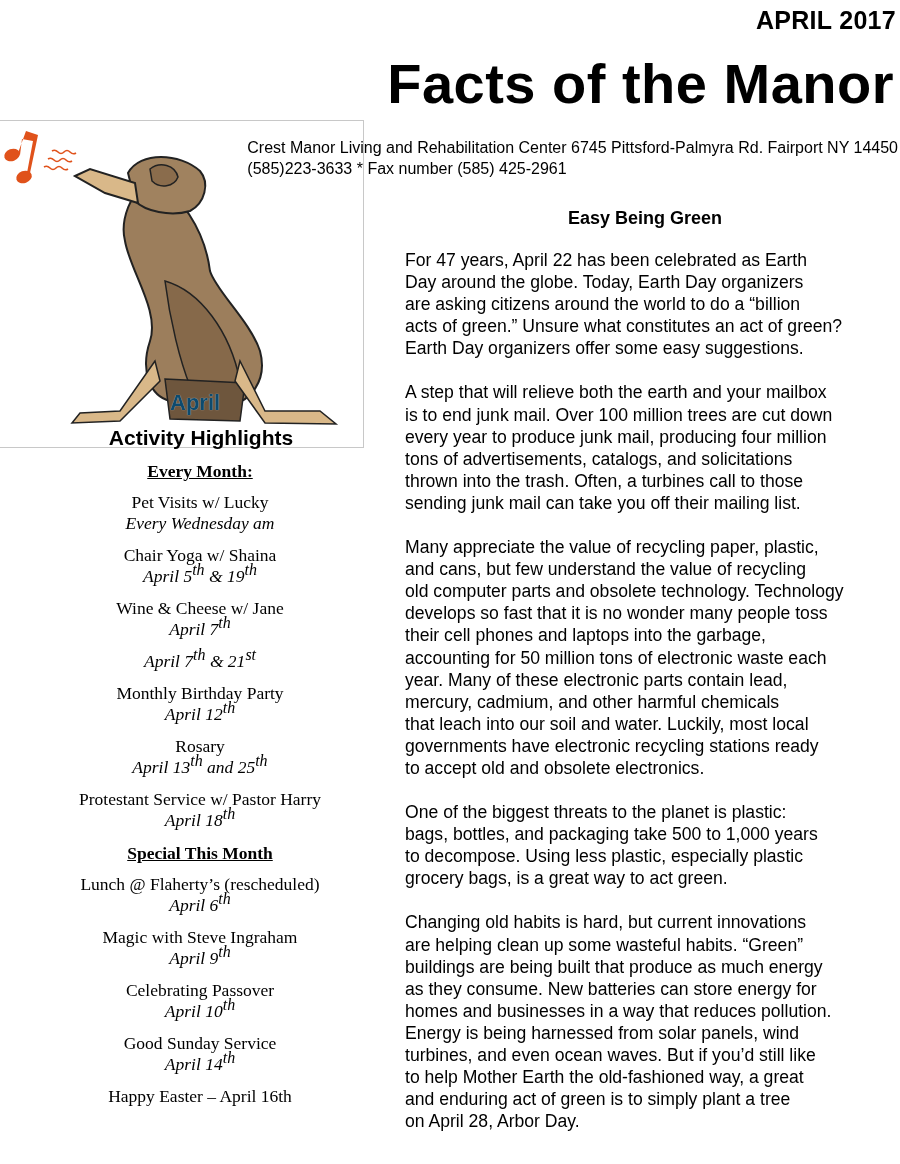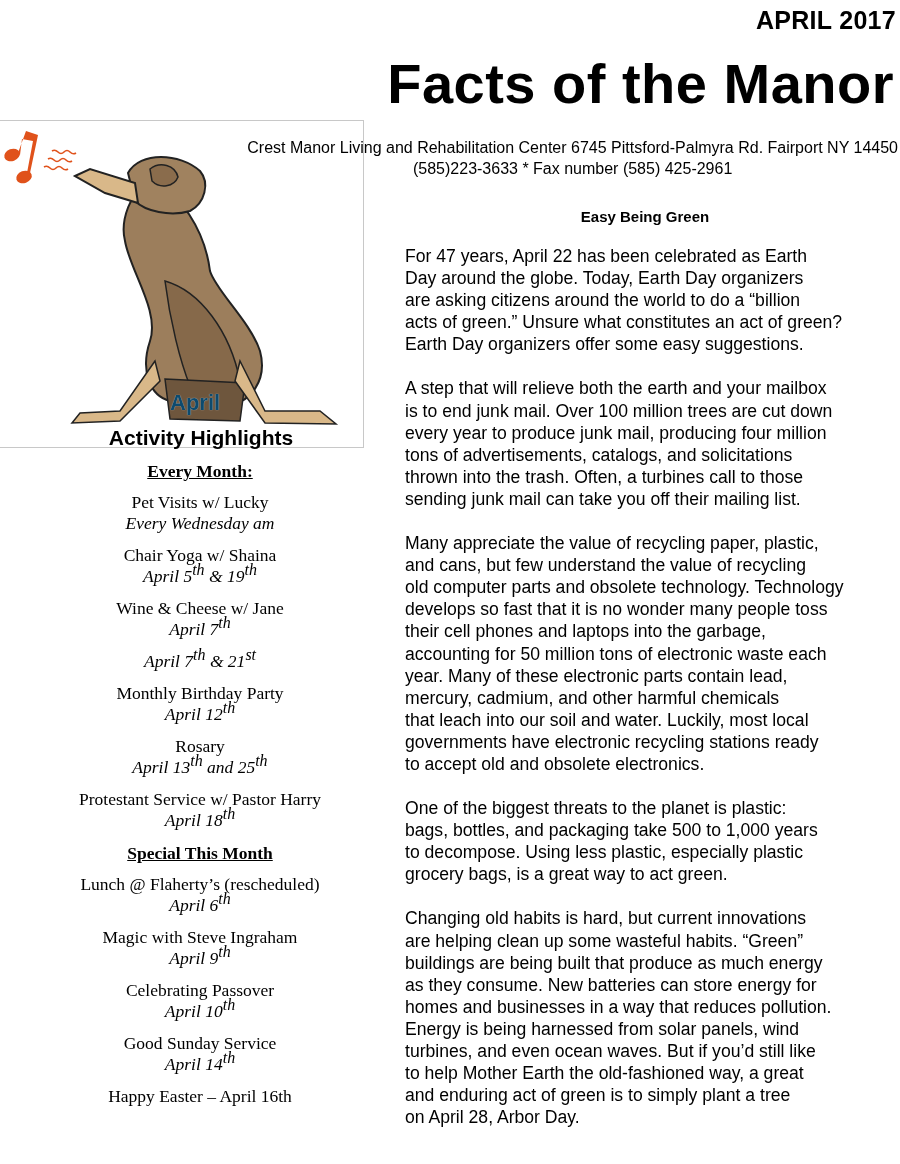--- a/index.html
+++ b/index.html
@@ -11,21 +11,21 @@
       position: absolute; right: 4px; top: 6px;
       font-family: "Liberation Sans", sans-serif; font-weight: bold;
       font-size: 25px; letter-spacing: 0.3px;
     }
     .masthead {
       position: absolute; right: 6px; top: 40px;
       font-family: "Liberation Sans", sans-serif; font-weight: bold;
       font-size: 56px; line-height: 88px; letter-spacing: 0.5px; white-space: nowrap;
     }
     .address {
-      position: absolute; right: 2px; top: 137px; text-align: center;
+      position: absolute; right: 2px; top: 137px; text-align: left;
       font-size: 16px; line-height: 21px; white-space: nowrap;
     }
     .art-box {
       position: absolute; left: 0; top: 120px; width: 364px; height: 328px;
       border-top: 1px solid #c8c8c8; border-right: 1px solid #c8c8c8; border-bottom: 1px solid #c8c8c8;
       box-sizing: border-box; background: transparent;
     }
     .art-box svg { position: absolute; left: 0; top: 0; }
     .april-label {
       position: absolute; left: 170px; top: 390px; font-weight: bold; font-size: 22px;
@@ -41,21 +41,21 @@
     }
     .section-heading { font-weight: bold; text-decoration: underline; margin-bottom: 10px; }
     .section-heading.special { margin-top: 12px; }
     .event { margin-bottom: 11px; }
     .event .when { font-style: italic; }
     .event .when sup { font-size: 16px; line-height: 0; text-align: center; }
     .article {
       position: absolute; left: 405px; top: 208px; width: 470px;
     }
     .article h2 {
-      margin: 0 0 20px 0; padding-left: 10px; text-align: center; font-size: 15px; font-weight: bold; width: 460px;
+      margin: 0 0 20px 0; padding-left: 10px; text-align: center; font-size: 18px; font-weight: bold; width: 460px;
     }
     .article p {
       margin: 0 0 22px 0; font-size: 17.6px; line-height: 22.1px;
     }
     .article .line { display: block; white-space: nowrap; }
   </style>
 </head>
 <body>
 
 <div class="issue-date">APRIL 2017</div>

